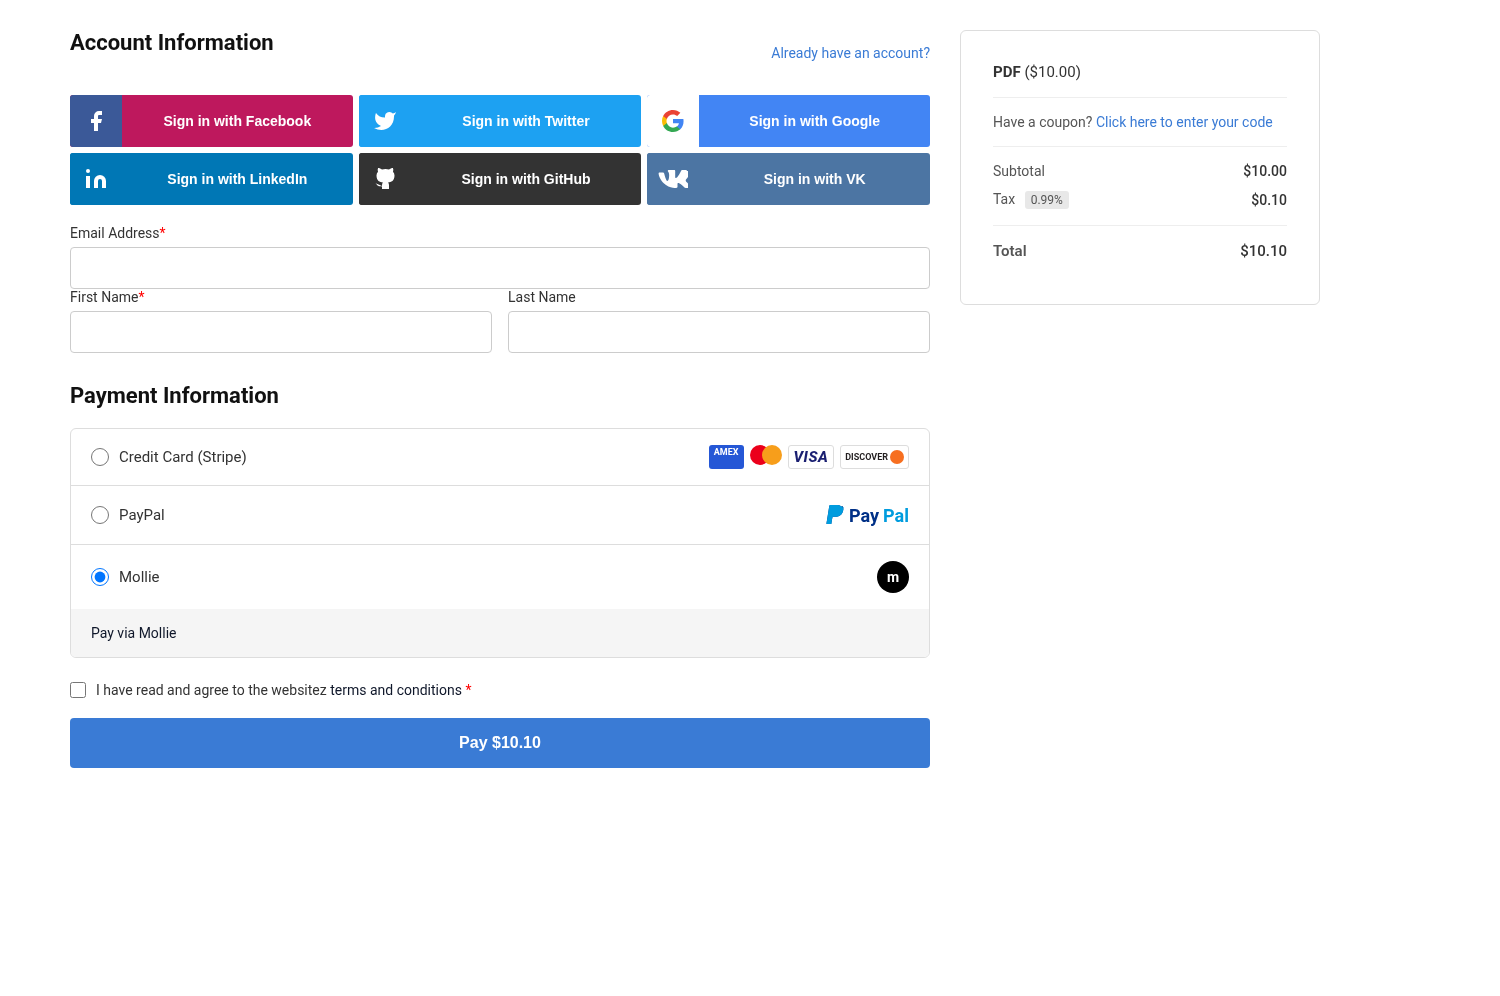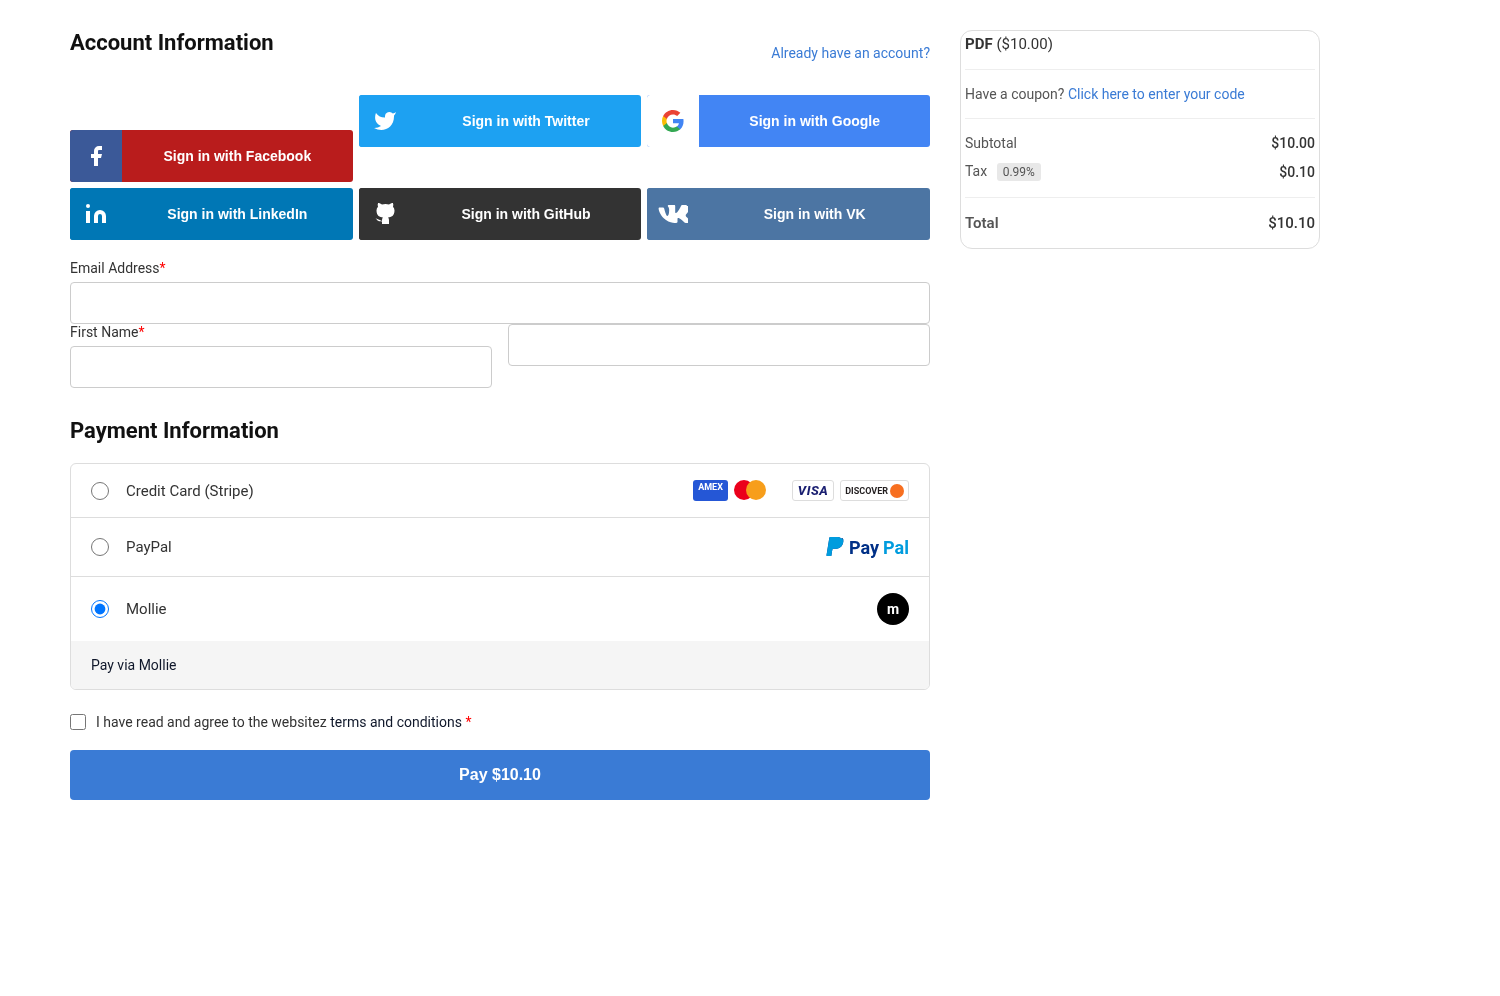--- a/index.html
+++ b/index.html
@@ -73,21 +73,21 @@
       flex-shrink: 0;
       font-size: 22px;
     }
     .social-btn .label {
       flex: 1;
       text-align: center;
       padding: 0 8px;
     }
 
     
-    .btn-facebook { background: #b91c1c; margin-top: 35px; }
+    .btn-facebook { background: #be185d; }
     .btn-facebook .icon-box { background: #3b5998; }
 
     
     .btn-twitter { background: #1da1f2; }
     .btn-twitter .icon-box { background: #1da1f2; }
 
     
     .btn-google { background: #4285f4; }
     .btn-google .icon-box { background: #fff; }
     .btn-google .icon-box svg { width: 24px; height: 24px; }
@@ -147,21 +147,21 @@
       align-items: center;
       justify-content: space-between;
       padding: 16px 20px;
       border-bottom: 1px solid #ddd;
       cursor: pointer;
     }
     .payment-option:last-child { border-bottom: none; }
     .payment-option-left {
       display: flex;
       align-items: flex-end;
-      gap: 17px;
+      gap: 10px;
     }
     .payment-option input[type="radio"] {
       width: 18px;
       height: 18px;
       cursor: pointer;
     }
     .payment-option-label {
       font-size: 15px;
       color: #333;
     }
@@ -197,27 +197,26 @@
       width: 20px; height: 20px;
       background: #f79e1b;
       border-radius: 50%;
       position: absolute;
       left: 12px;
     }
     .cc-visa {
       background: #fff;
       border: 1px solid #ddd;
       color: #1a1f71;
-      font-size: 13px;
+      font-size: 15px;
       font-weight: 800;
       font-style: italic;
       padding: 2px 5px;
       border-radius: 3px;
       letter-spacing: 0.5px;
-      margin-left: 20px;
     }
     .cc-discover {
       background: #fff;
       border: 1px solid #ddd;
       border-radius: 3px;
       display: flex;
       align-items: center;
       padding: 2px 4px;
       gap: 2px;
     }
@@ -292,22 +291,22 @@
       border-radius: 4px;
       font-size: 16px;
       font-weight: 600;
       cursor: pointer;
       margin-top: 20px;
     }
 
     
     .order-summary {
       border: 1px solid #ddd;
-      border-radius: 12px;
-      padding: 4px;
+      border-radius: 6px;
+      padding: 32px;
       background: #fff;
     }
     .order-product {
       font-size: 15px;
       color: #333;
       margin-bottom: 16px;
     }
     .order-product strong { font-weight: 700; }
     .coupon-text {
       font-size: 14px;
@@ -434,20 +433,21 @@
 
     
     <div class="name-row">
       <div class="form-group">
         <label class="form-label">
           <span>First Name</span><span class="required-star">*</span>
         </label>
         <input type="text" class="form-input" placeholder="" style="">
       </div>
       <div class="form-group">
+        <label class="form-label">Last Name</label>
         <input type="text" class="form-input" placeholder="" style="">
       </div>
     </div>
 
     
     <div class="payment-section">
       <h2 class="section-title">Payment Information</h2>
 
       <div class="payment-options">
 

